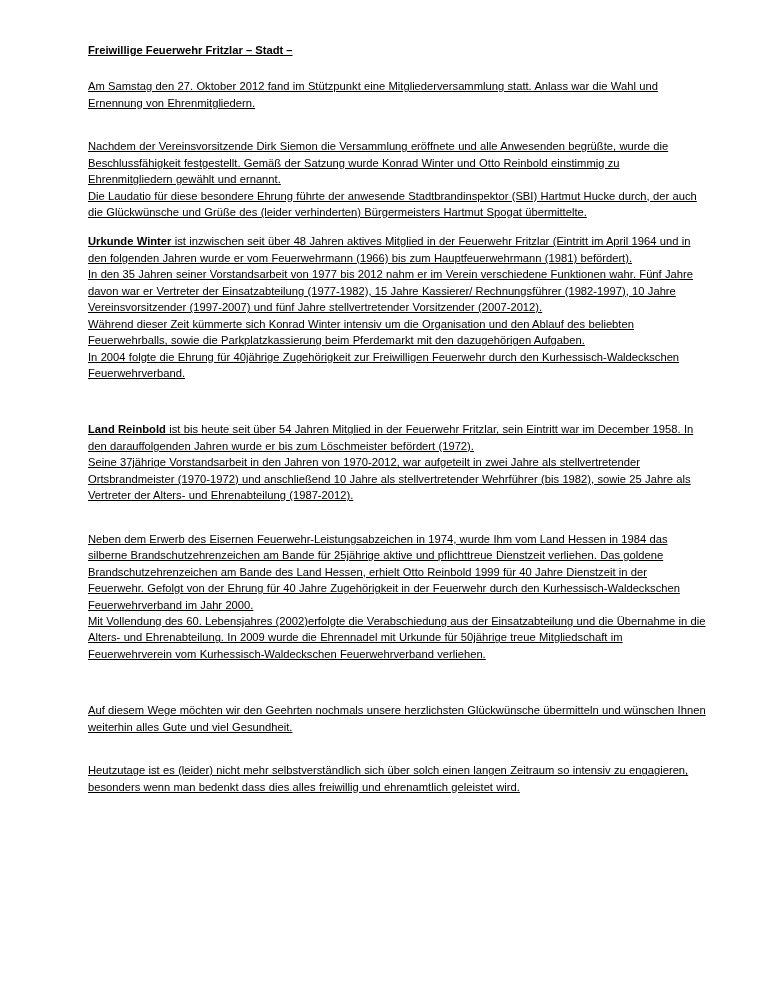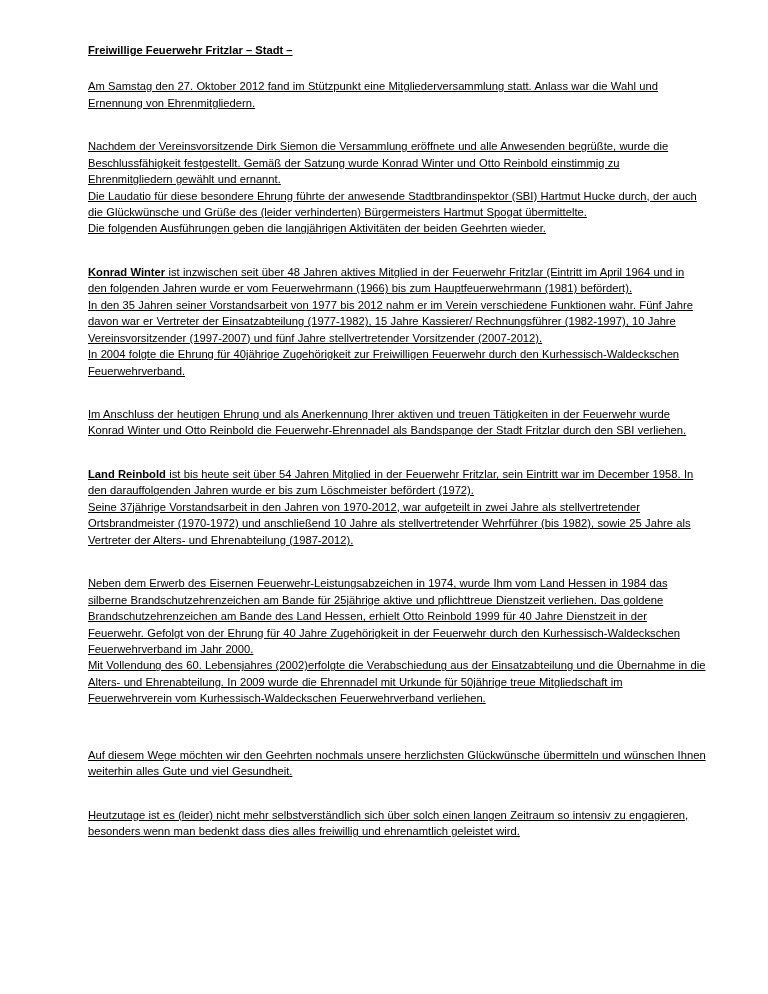--- a/index.html
+++ b/index.html
@@ -59,45 +59,42 @@
   <div class="spacer-sm"></div>
 
   <p class="para tight">
     <span>Nachdem der Vereinsvorsitzende Dirk Siemon die Versammlung eröffnete und alle Anwesenden begrüßte, wurde die Beschlussfähigkeit festgestellt.  Gemäß der Satzung wurde Konrad Winter und Otto Reinbold einstimmig zu Ehrenmitgliedern gewählt und ernannt.</span>
   </p>
 
   <p class="para tight">
     <span>Die Laudatio für diese besondere Ehrung führte der anwesende Stadtbrandinspektor (SBI) Hartmut Hucke durch, der auch die Glückwünsche und Grüße des (leider verhinderten) Bürgermeisters Hartmut Spogat übermittelte.</span>
   </p>
 
-  <p class="para">
-    <span>Die folgenden Ausführungen geben die langjährigen Aktivitäten der beiden Geehrten wieder.</span>
-  </p>
 
   <div class="spacer-sm"></div>
 
   <p class="para tight">
-    <span class="b">Konrad Winter</span><span> ist inzwischen seit über 48 Jahren aktives Mitglied in der Feuerwehr Fritzlar (Eintritt im April 1964 und in den folgenden Jahren wurde er vom Feuerwehrmann (1966) bis zum Hauptfeuerwehrmann (1981) befördert).</span>
+    <span class="b">Urkunde Winter</span><span> ist inzwischen seit über 48 Jahren aktives Mitglied in der Feuerwehr Fritzlar (Eintritt im April 1964 und in den folgenden Jahren wurde er vom Feuerwehrmann (1966) bis zum Hauptfeuerwehrmann (1981) befördert).</span>
   </p>
 
   <p class="para tight">
     <span>In den 35 Jahren seiner Vorstandsarbeit von 1977 bis 2012 nahm er im Verein verschiedene Funktionen wahr.  Fünf Jahre davon war er Vertreter der Einsatzabteilung (1977-1982), 15 Jahre Kassierer/ Rechnungsführer (1982-1997), 10 Jahre Vereinsvorsitzender (1997-2007) und fünf Jahre stellvertretender Vorsitzender (2007-2012).</span>
   </p>
 
+  <p class="para tight">
+    <span>Während dieser Zeit kümmerte sich Konrad Winter intensiv um die Organisation und den Ablauf des beliebten Feuerwehrballs, sowie die Parkplatzkassierung beim Pferdemarkt mit den dazugehörigen Aufgaben.</span>
+  </p>
 
 
   <p class="para">
     <span>In 2004 folgte die Ehrung für 40jährige Zugehörigkeit zur Freiwilligen Feuerwehr durch den Kurhessisch-Waldeckschen Feuerwehrverband.</span>
   </p>
 
   <div class="spacer-sm"></div>
 
-  <p class="para">
-    <span>Im Anschluss der heutigen Ehrung und als Anerkennung Ihrer aktiven und treuen Tätigkeiten in der Feuerwehr wurde Konrad Winter und Otto Reinbold  die Feuerwehr-Ehrennadel als Bandspange der Stadt Fritzlar durch den SBI verliehen.</span>
-  </p>
 
   <div class="spacer-sm"></div>
 
   <p class="para tight">
     <span class="b">Land Reinbold</span><span> ist bis heute seit über 54 Jahren Mitglied in der Feuerwehr Fritzlar, sein Eintritt war im December 1958. In den darauffolgenden Jahren wurde er bis zum Löschmeister befördert (1972).</span>
   </p>
 
   <p class="para">
     <span>Seine 37jährige Vorstandsarbeit in den Jahren von 1970-2012, war aufgeteilt in zwei Jahre als stellvertretender Ortsbrandmeister (1970-1972) und anschließend 10 Jahre als stellvertretender Wehrführer (bis 1982), sowie 25 Jahre als Vertreter der Alters- und Ehrenabteilung (1987-2012).</span>
   </p>

